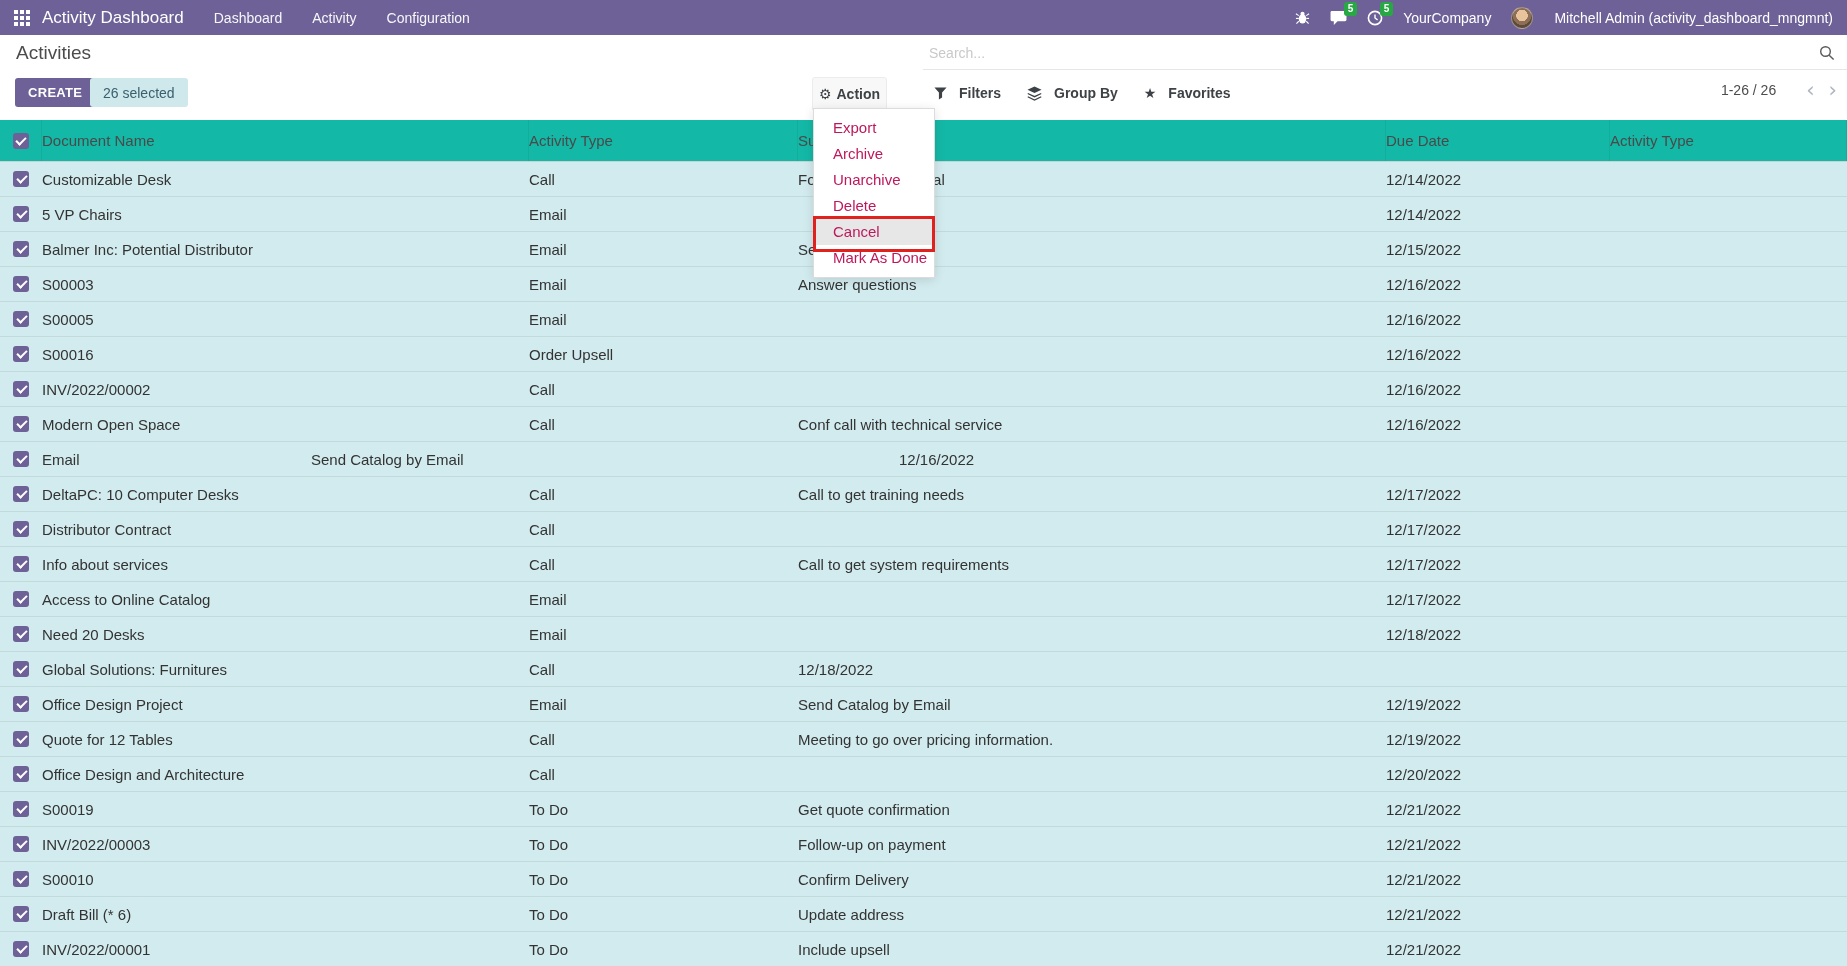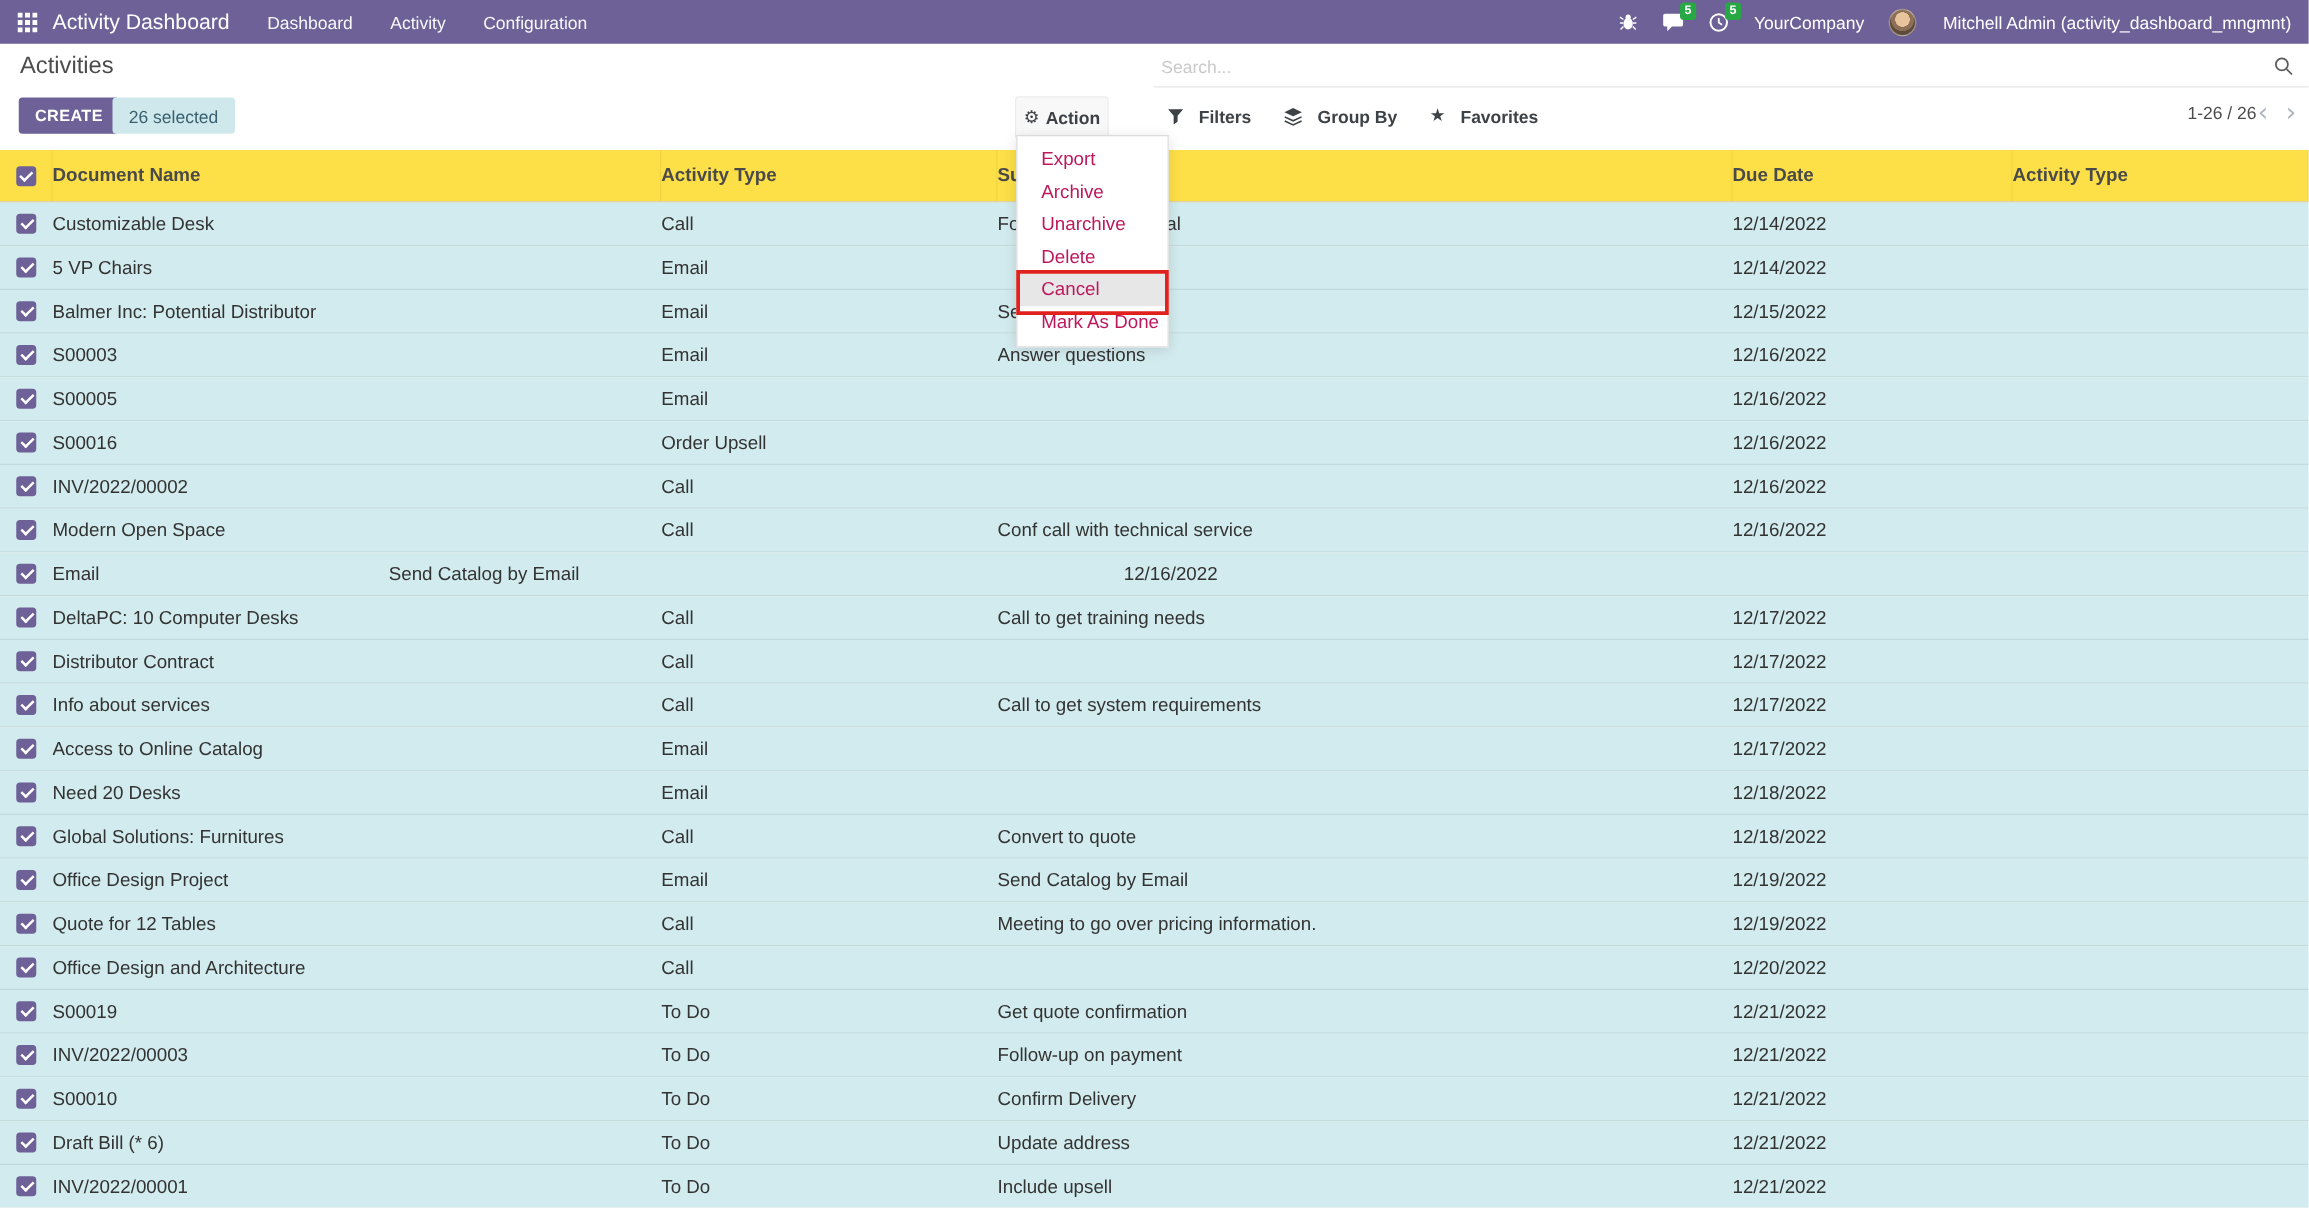--- a/index.html
+++ b/index.html
@@ -41,28 +41,28 @@
     padding:0 13px;background:#cfe8ec;color:#39606e;font-size:14px;border-radius:3px;}
   .btn-action{position:absolute;left:812px;top:77px;width:73px;height:31px;
     background:#f8f8f8;border:1px solid #ececec;border-radius:3px 3px 0 0;
     display:flex;align-items:center;justify-content:center;gap:5px;
     font-size:14px;font-weight:600;color:#3d4246;cursor:pointer;}
   .gear{font-family:"DejaVu Sans",sans-serif;font-size:14px;line-height:1;}
   .filter-row{position:absolute;left:934px;top:80px;height:26px;display:flex;gap:26px;align-items:center;}
   .filter-item{display:flex;align-items:center;gap:12px;font-size:14px;font-weight:600;
     color:#3d4246;cursor:pointer;white-space:nowrap;}
   .star-glyph{font-family:"DejaVu Sans",sans-serif;font-size:14px;line-height:1;}
-  .pager{position:absolute;right:10px;top:80px;display:flex;align-items:center;gap:1px;
+  .pager{position:absolute;right:10px;top:80px;display:flex;align-items:center;gap:30px;
     font-size:14px;color:#4c4c4c;}
   .pager .chev{font-size:21px;color:#adb5bd;line-height:20px;cursor:pointer;
     font-family:"DejaVu Sans",sans-serif;}
   
   .table{position:absolute;left:0;top:120px;right:0;}
-  .thead{display:flex;height:41px;background:#fde047;border-bottom:1px solid #d0d0d0;
-    align-items:stretch;font-weight:700;color:#4a4a4a;font-size:15px;}
+  .thead{display:flex;height:41px;background:#14b8a6;border-bottom:1px solid #d0d0d0;
+    align-items:stretch;font-weight:400;color:#4a4a4a;font-size:15px;}
   .thead .cell{display:flex;align-items:center;border-right:1px solid rgba(0,0,0,.05);
     box-sizing:border-box;}
   .trow{display:flex;height:34px;background:var(--row-blue);
     border-bottom:1px solid rgba(0,0,0,.07);align-items:stretch;font-size:15px;color:#333;
     cursor:pointer;}
   .trow .cell{display:flex;align-items:center;box-sizing:border-box;overflow:hidden;
     white-space:nowrap;}
   .c0{width:42px;justify-content:center;flex:0 0 auto;}
   .c1{width:487px;flex:0 0 auto;}
   .c2{width:269px;flex:0 0 auto;}
@@ -341,21 +341,20 @@
         <div class="cell c3"></div>
         <div class="cell c4">12/18/2022</div>
         <div class="cell c5"></div>
       </div>
       <div class="trow">
         <div class="cell c0">
           <span class="cb"></span>
         </div>
         <div class="cell c1">Global Solutions: Furnitures</div>
         <div class="cell c2">Call</div>
-        <div class="cell c3">Convert to quote</div>
         <div class="cell c4">12/18/2022</div>
         <div class="cell c5"></div>
       </div>
       <div class="trow">
         <div class="cell c0">
           <span class="cb"></span>
         </div>
         <div class="cell c1">Office Design Project</div>
         <div class="cell c2">Email</div>
         <div class="cell c3">Send Catalog by Email</div>

